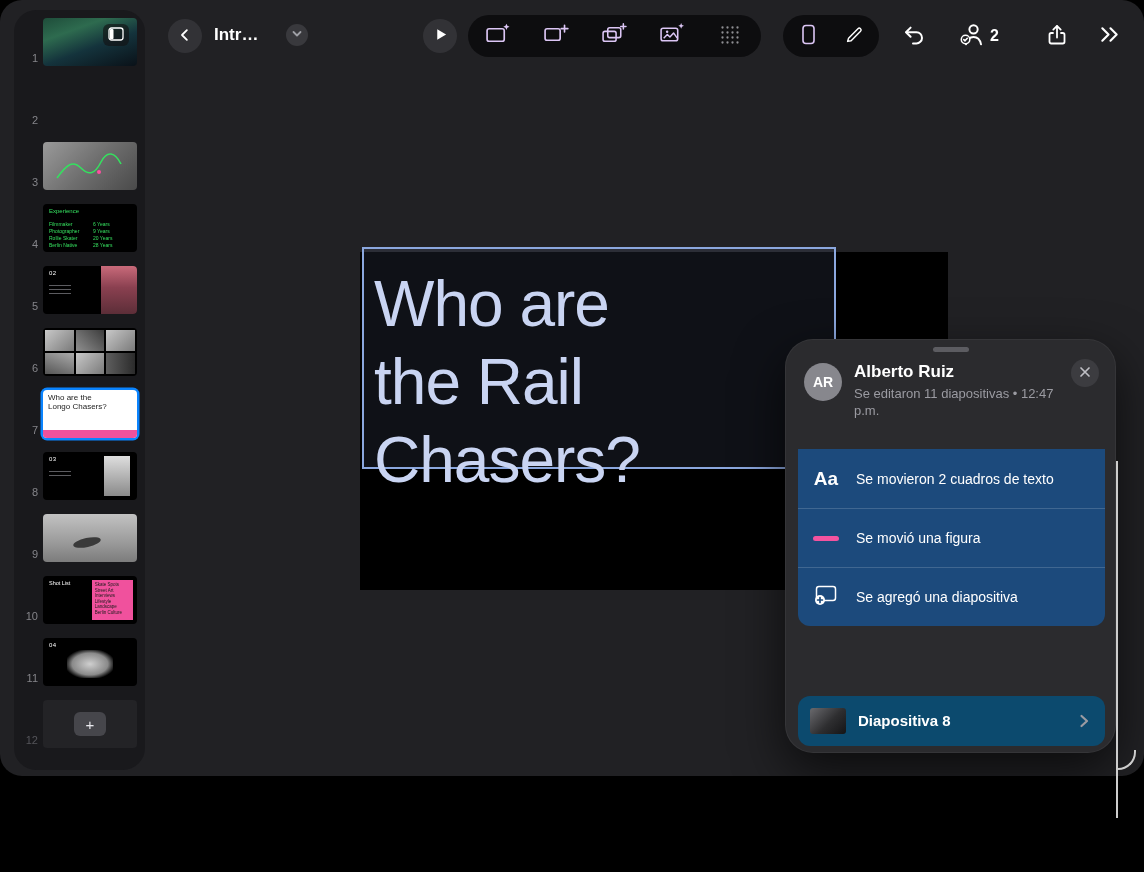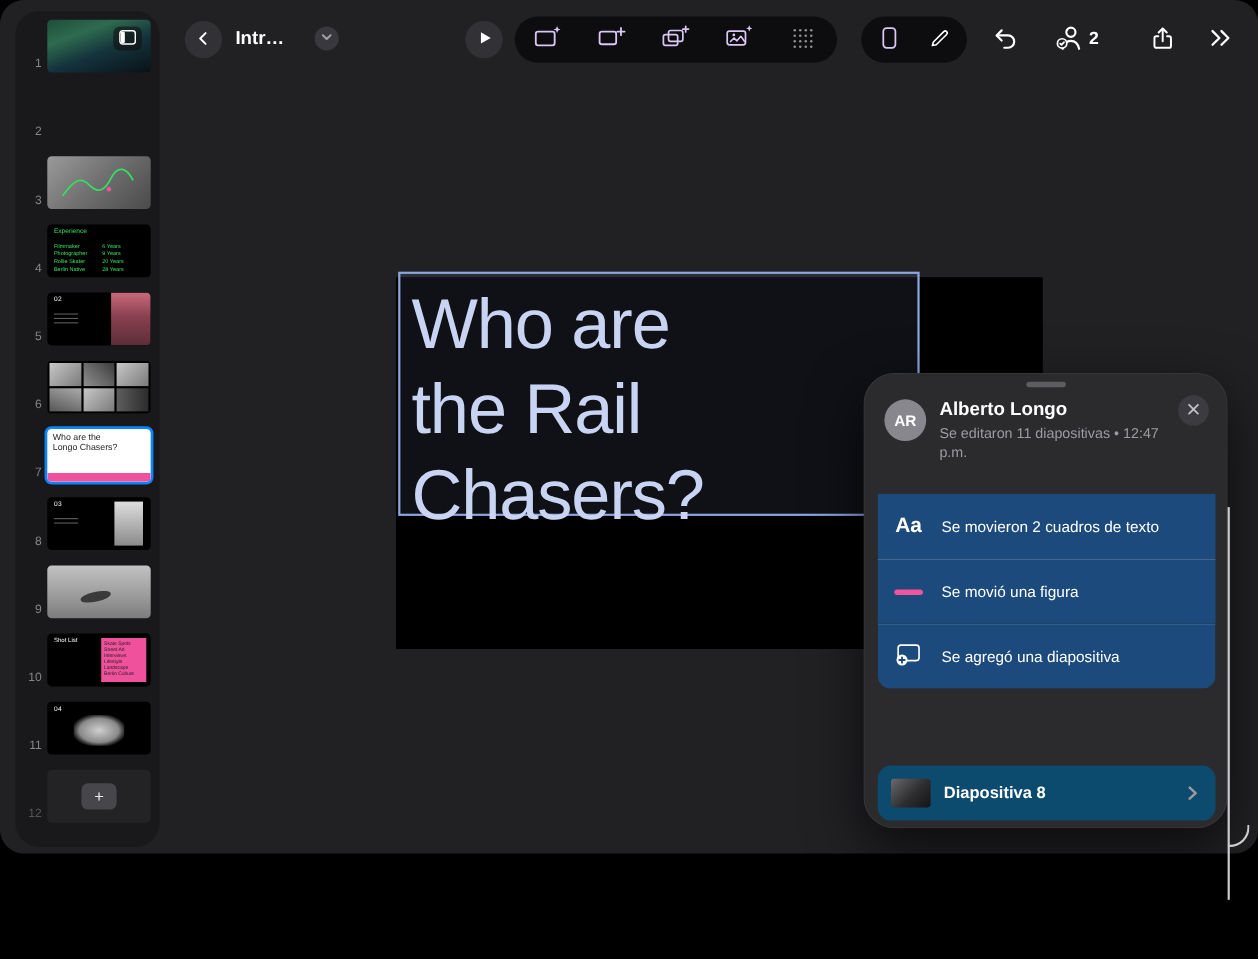--- a/index.html
+++ b/index.html
@@ -57,21 +57,21 @@
   .t-photo9{background:linear-gradient(180deg,#c2c2c2,#9a9a9a 60%,#7c7c7c)}
   .t9-blob{position:absolute;left:30px;top:24px;width:28px;height:9px;background:#3a3a3a;border-radius:50%;transform:rotate(-12deg)}
   .t10-title{position:absolute;left:6px;top:4px;font-size:5.5px;color:#fff}
   .t10-pink{position:absolute;right:4px;top:4px;bottom:4px;width:44%;background:#f0519d;padding:2px 3px;font-size:4.5px;line-height:5.6px;color:#1c1c1c}
   .t11-img{position:absolute;left:24px;top:12px;width:46px;height:28px;background:radial-gradient(ellipse at 50% 50%,#cfcfcf,#8a8a8a 55%,#000 78%)}
   .thumb.addslide{background:#232326;display:flex;align-items:center;justify-content:center}
   .add-btn{width:32px;height:24px;border-radius:6px;background:#46464b;border:none;color:#e9e9ee;font-size:15px;line-height:1;display:flex;align-items:center;justify-content:center;cursor:pointer}
 
   
   .slide{position:absolute;left:360px;top:252px;width:588px;height:338px;background:#000}
-  .title-box{position:absolute;left:2px;top:-5px;width:474px;height:222px;border:2px solid #8ba7de;background:rgba(150,170,225,.10);padding:6px 0 0 10px;cursor:pointer}
+  .title-box{position:absolute;left:2px;top:-5px;width:474px;height:222px;border:2px solid #8ba7de;background:rgba(150,170,225,.10);padding:16px 0 0 10px;cursor:pointer}
   .title-line{font-size:64px;line-height:78px;color:#c9d4f2;letter-spacing:-1px;white-space:nowrap}
   .pink-bar{position:absolute;left:54px;top:282px;width:534px;height:56px;background:#f0519d}
   .credit{position:absolute;top:15px;font-size:10.5px;line-height:13px;color:#3e3e46}
   .credit.c1{left:28px}
   .credit.c3{left:234px}
   .credit.c4{left:344px}
   .credit-box{position:absolute;left:111px;top:9px;width:93px;height:38px;border:2px solid #8ba7de;background:rgba(255,255,255,.32);padding:4px 0 0 5px;font-size:10.5px;line-height:13px;color:#6a6a82;cursor:pointer}
 
   
   .panel{position:absolute;left:785px;top:339px;width:331px;height:414px;background:#2b2b2e;border-radius:28px;border:1px solid rgba(255,255,255,.05);box-shadow:0 18px 50px rgba(0,0,0,.65)}
@@ -386,21 +386,21 @@
       <div class="title-box">
         <div class="title-line">Who are</div>
         <div class="title-line">the Rail</div>
         <div class="title-line">Chasers?</div>
       </div>
     </div>
 
     <div class="panel">
       <div class="handle"></div>
       <div class="avatar">AR</div>
-      <div class="author">Alberto Longo</div>
+      <div class="author">Alberto Ruiz</div>
       <div class="summary">Se editaron 11 diapositivas • 12:47 p.m.</div>
       <button class="close-btn">
         <span>
           <svg width="12" height="12" viewBox="0 0 12 12">
               <path d="M2 2l8 8M10 2l-8 8" stroke="#bfbfc5" stroke-width="1.7" stroke-linecap="round"></path>
             </svg>
         </span>
       </button>
 
       <div class="card">

